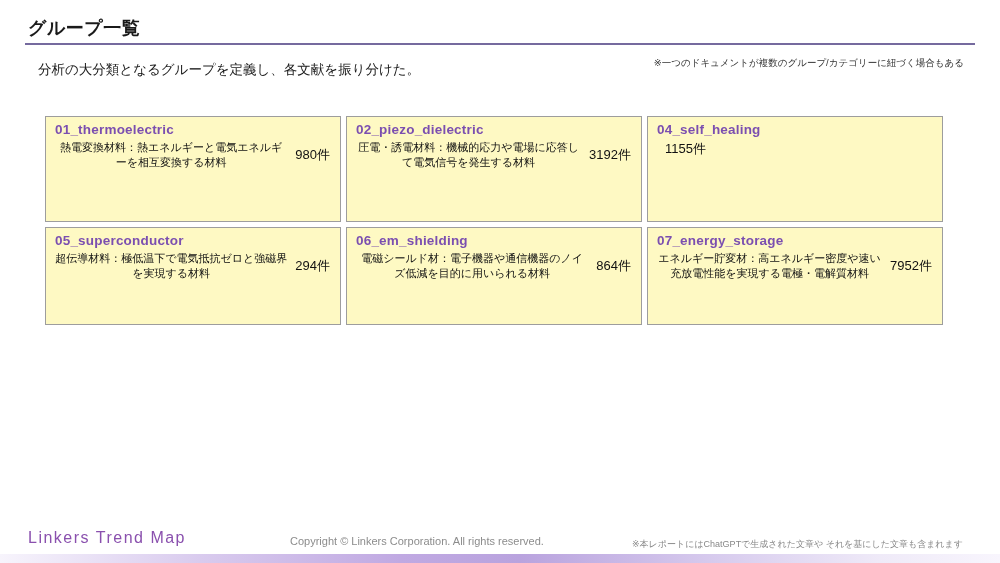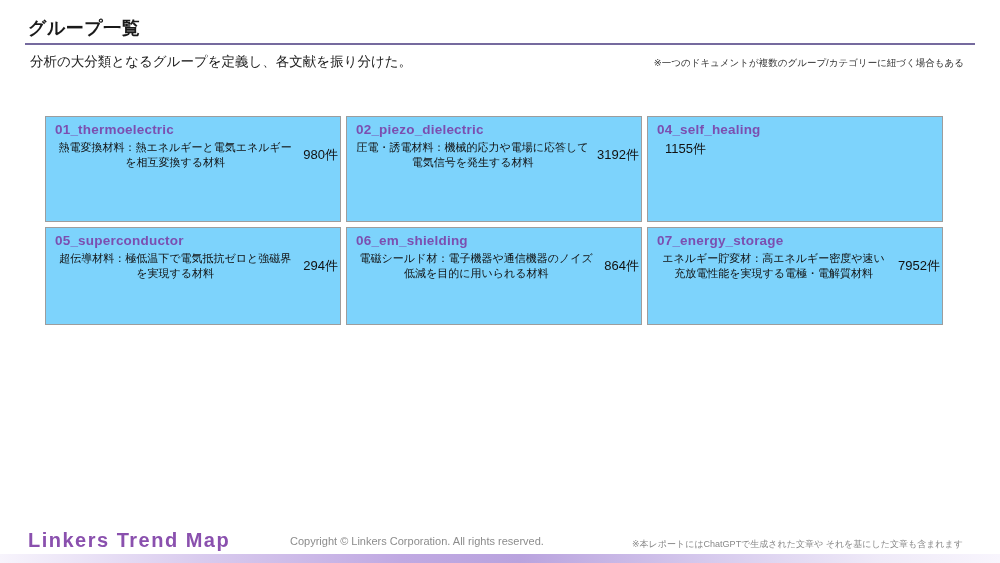--- a/index.html
+++ b/index.html
@@ -12,60 +12,60 @@
   
   .page-title{
     position:absolute;left:28px;top:16px;margin:0;
     font-size:18px;font-weight:bold;color:#1a1a1a;letter-spacing:.5px;
   }
   .title-rule{
     position:absolute;left:25px;top:43px;width:950px;height:2px;
     background:#756a9e;
   }
   .subtitle{
-    position:absolute;left:30px;top:53px;margin:0;
+    position:absolute;left:30px;top:53px;margin:8px;
     font-size:13.5px;color:#1a1a1a;
   }
   .top-note{
     position:absolute;right:35px;top:56px;margin:1px;
     font-size:9.5px;color:#333333;
   }
   
   .grid{
     position:absolute;left:45px;top:116px;width:898px;
     display:grid;
     grid-template-columns:repeat(3,1fr);
     grid-template-rows:106px 98px 106px;
     gap:5px;
   }
   .card{
     border:1px solid #9d9d9d;
-    background:#7dd3fc;
+    background:#fef9c3;
     box-sizing:border-box;
-    padding:5px 2px 5px 9px;
+    padding:5px 10px 5px 9px;
     overflow:hidden;
   }
   .card-title{
     margin:0 0 3px 0;
     font-size:13.5px;font-weight:bold;color:#7b4fb0;letter-spacing:.2px;
   }
   .card-body{display:flex;align-items:stretch;text-align:center;}
   .card-desc{
     flex:1;margin:0;
     font-size:11px;line-height:1.32;color:#111111;
   }
   .card-count{
     align-self:center;
     padding-left:8px;
     font-size:13px;color:#111111;white-space:nowrap;
   }
   
   .logo{
     position:absolute;left:28px;top:529px;
-    font-size:20px;font-weight:bold;color:#8a50ae;letter-spacing:1.5px;
+    font-size:16px;font-weight:normal;color:#8a50ae;letter-spacing:1.5px;
   }
   .copyright{
     position:absolute;left:290px;top:535px;
     font-size:11px;color:#8c8c8c;
   }
   .footer-note{
     position:absolute;right:37px;top:538px;
     font-size:9px;color:#888888;
   }
   .bottom-bar{

